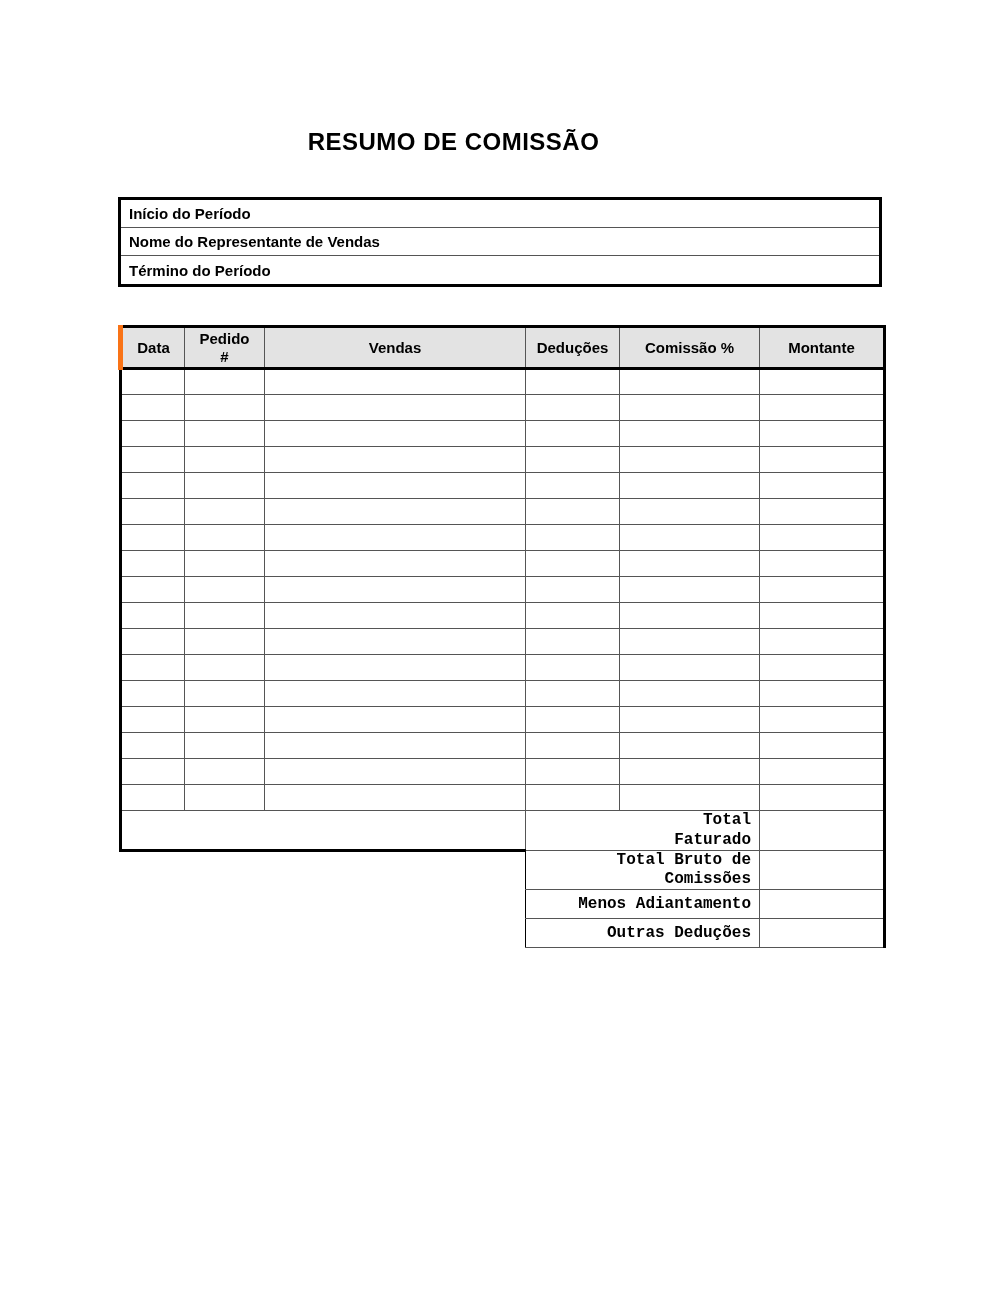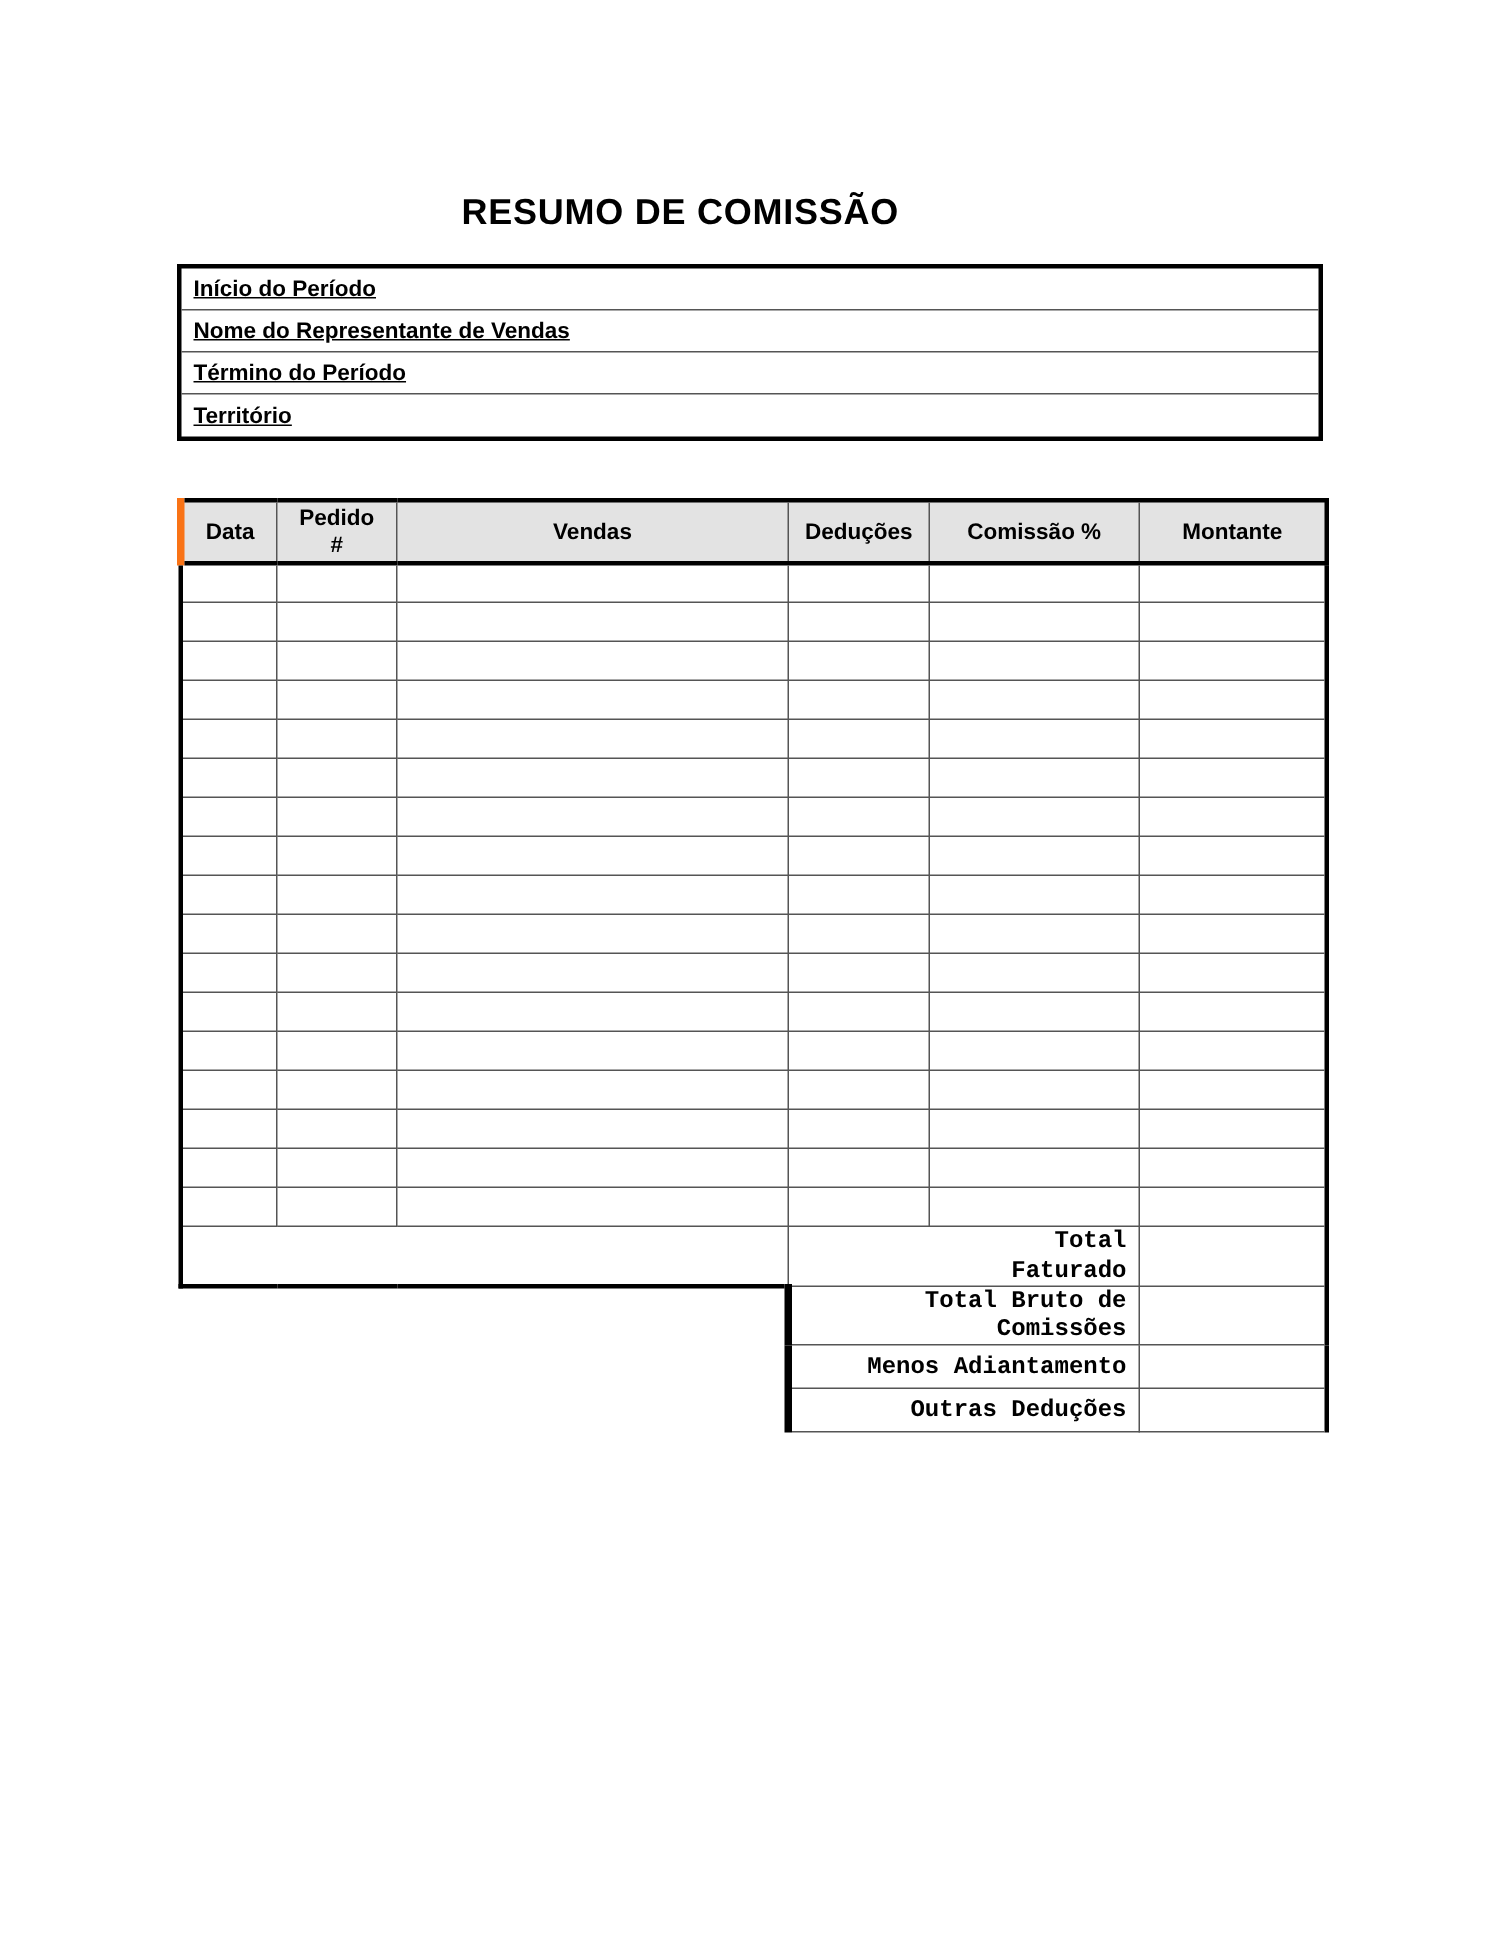--- a/index.html
+++ b/index.html
@@ -20,24 +20,23 @@
     padding-top: 128px;
     text-align: center;
     font-size: 24px;
     line-height: 28px;
     font-weight: bold;
     letter-spacing: 0.5px;
   }
   
   .info-box {
     width: 764px;
-    margin: 20px 0 0 118px;
+    margin: 41px 0 0 118px;
     border: 3px solid #000;
     background: #fff;
-    text-decoration: underline;
   }
   .info-row {
     display: flex;
     align-items: center;
     height: 28px;
     border-bottom: 1px solid #555;
     font-size: 15px;
     padding-left: 8px;
   }
   .info-row:last-child { border-bottom: none; }
@@ -88,21 +87,21 @@
     line-height: 1.2;
     font-family: Liberation Mono, monospace;
   }
   td.twoline { white-space: pre-line; }
   td.fvalue {
     border: 1px solid #555;
     border-right: 3px solid #000;
   }
   tr.foot td { height: 29px; }
   tr.foot td.spacer { border: none; background: #fff; }
-  tr.foot td.flabel { border-left: 5px solid #000000; }
+  tr.foot td.flabel { border-left: 1px solid #000000; }
   tr.foot.last td.flabel,
   tr.foot.last td.fvalue {
     background: #e3e3e3;
     border-bottom: 3px solid #000;
   }
 </style>
 </head>
 <body>
 
 <div class="page">
@@ -113,24 +112,20 @@
       <div class="info-row">
         <span>Início do Período</span>
         <span class="info-fill"></span>
       </div>
       <div class="info-row">
         <span>Nome do Representante de Vendas</span>
         <span class="info-fill"></span>
       </div>
       <div class="info-row">
         <span>Término do Período</span>
-        <span class="info-fill"></span>
-      </div>
-      <div class="info-row">
-        <span>Território</span>
         <span class="info-fill"></span>
       </div>
     </div>
 
   <table class="main">
     <colgroup id="colgroup">
         <col style="width: 64px;">
         <col style="width: 80px;">
         <col style="width: 261px;">
         <col style="width: 94px;">

